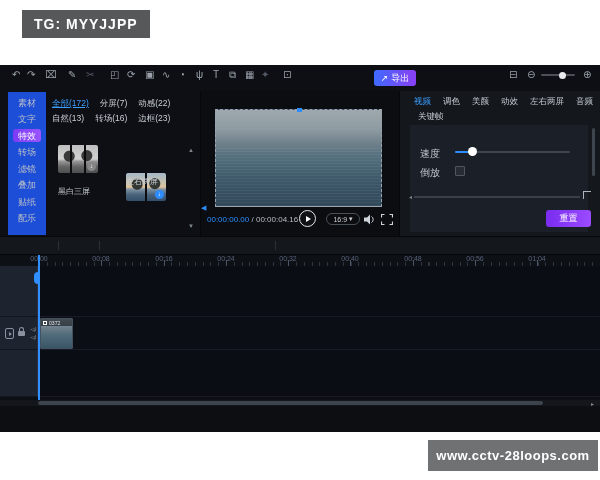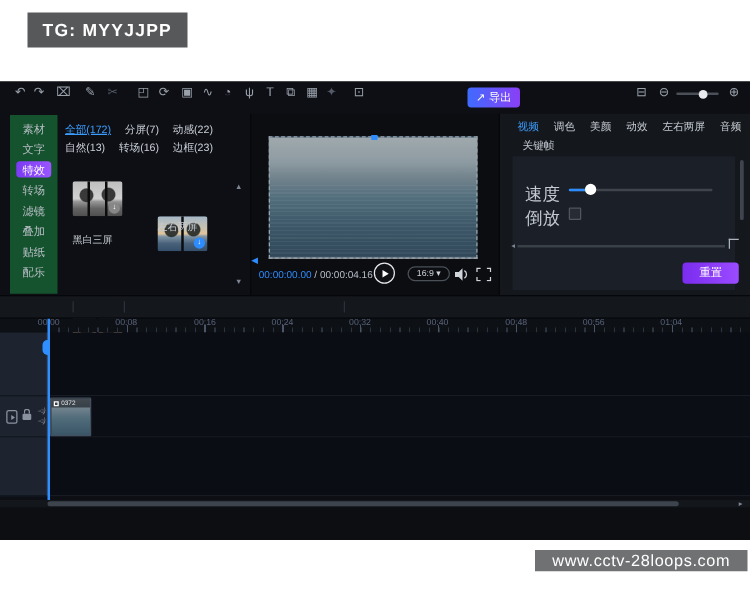--- a/index.html
+++ b/index.html
@@ -2,43 +2,43 @@
 <html><head>
 <meta charset="utf-8">
 <style>
   html,body{margin:0;padding:0}
   body{width:600px;height:480px;background:#ffffff;position:relative;overflow:hidden;
        font-family:"Liberation Sans","DejaVu Sans",sans-serif;-webkit-font-smoothing:antialiased}
   .abs{position:absolute}
   
   .tg-badge{left:22px;top:10px;padding:6px 12px;background:#57585a;color:#fff;
             font-size:14px;font-weight:bold;letter-spacing:1px}
-  .watermark{left:428px;top:440px;width:170px;height:17px;background:#707173;color:#fff;
-             font-size:13px;font-weight:normal;display:flex;align-items:center;justify-content:center;letter-spacing:.5px}
+  .watermark{left:428px;top:440px;width:170px;height:31px;background:#707173;color:#fff;
+             font-size:13px;font-weight:bold;display:flex;align-items:center;justify-content:center;letter-spacing:.5px}
   
   .app{left:0;top:65px;width:600px;height:367px;background:#0d0f14;overflow:hidden}
   .app *{box-sizing:border-box}
   
   .titlebar{left:0;top:0;width:600px;height:26px;background:#15181e;display:flex;align-items:center;padding:0 8px}
   .logo{width:15px;height:15px;border-radius:3px;background:linear-gradient(135deg,#6d4df0,#3a2e8f);
         border:1px solid #8f7bff;display:flex;align-items:center;justify-content:center}
   .logo i{display:block;width:7px;height:9px;border:1px solid #fff;border-radius:1px;
           background:linear-gradient(#0000 40%,#fff 40%,#fff 55%,#0000 55%)}
   .app-title{color:#e8eaee;font-size:11px;font-weight:bold;margin-left:6px}
   .menu-btn{margin-left:18px;width:44px;height:16px;background:#2b2f36;border-radius:3px;color:#cfd3da;
             font-size:9px;display:flex;align-items:center;justify-content:center;gap:4px}
   .export-btn{left:374px;top:5px;width:42px;height:16px;border-radius:3px;color:#fff;font-size:9px;
               background:linear-gradient(90deg,#3f6bff,#8a3ff5);display:flex;align-items:center;justify-content:center;gap:3px}
   .tb-right{right:5px;top:0;height:26px;display:flex;align-items:center;gap:9px;color:#cfd3da;font-size:10px}
   .avatar{width:14px;height:14px;border-radius:50%;background:#3f8cff;position:relative;overflow:hidden}
   .avatar:before{content:"";position:absolute;left:4.5px;top:2.5px;width:5px;height:5px;border-radius:50%;background:#eaf2ff}
   .avatar:after{content:"";position:absolute;left:2.5px;top:8.5px;width:9px;height:6px;border-radius:4px 4px 0 0;background:#eaf2ff}
   .login{font-size:9px}
   .winctl{font-size:10px;color:#cfd3da}
-  .sidebar{left:8px;top:27px;width:38px;height:143px;background:#14532d;display:flex;flex-direction:column;
+  .sidebar{left:8px;top:27px;width:38px;height:143px;background:#1d4ed8;display:flex;flex-direction:column;
            align-items:center;padding-top:4px;gap:3.5px}
   .side-item{font-size:9px;color:#b9bec7;padding:1.5px 5px;border-radius:3px;line-height:10px}
   .side-item.sel{background:linear-gradient(90deg,#7b3bf5,#9a55ff);color:#fff}
   
   .fx-cats{left:52px;top:31px;width:144px;color:#c9ced6;font-size:8.5px}
   .fx-row{display:flex;gap:11px;line-height:15px}
   .fx-cat.active{color:#3b9eff;text-decoration:underline}
   .thumb{width:40px;height:28px;border-radius:2px;position:relative;overflow:hidden;
          background:
            radial-gradient(circle at 28% 40%, rgba(35,40,38,.9) 0 5px, transparent 6px),
@@ -67,21 +67,21 @@
   .play-btn i{display:block;width:0;height:0;border-left:5px solid #fff;border-top:3.5px solid transparent;border-bottom:3.5px solid transparent;margin-left:2px}
   .ratio-pill{left:326px;top:148px;width:34px;height:12px;border:1px solid #4a5058;border-radius:7px;color:#cfd3da;
               font-size:7px;display:flex;align-items:center;justify-content:center;gap:2px}
   .p-icon{top:149px;width:12px;height:11px}
   
   .inspector{left:400px;top:26px;width:200px;height:145px;background:#14171c}
   .insp-tabs{left:414px;top:31px;display:flex;gap:12px;font-size:8.5px;color:#c4cad2}
   .insp-tab.active{color:#3b9eff}
   .keyframe{left:418px;top:46px;font-size:8.5px;color:#c4cad2}
   .insp-content{left:410px;top:60px;width:178px;height:107px;background:#1b1f27}
-  .lbl{font-size:14px;color:#c4cad2}
+  .lbl{font-size:10px;color:#c4cad2}
   .slider-track{left:455px;top:86px;width:115px;height:2px;background:#3f444d;border-radius:1px}
   .slider-fill{position:absolute;left:0;top:0;height:2px;background:#2d8cff;border-radius:1px}
   .slider-handle{position:absolute;top:-4px;width:9px;height:9px;border-radius:50%;background:#fff}
   .checkbox{left:455px;top:101px;width:10px;height:10px;border:1px solid #50565f;background:#272c34;border-radius:1px}
   .hscroll-insp{left:414px;top:131px;width:166px;height:2px;background:#3a4047}
   .scr-arrow{color:#7e8590;font-size:6px;line-height:6px}
   .corner-mark{left:583px;top:126px;width:8px;height:8px;border-left:1.5px solid #aeb4bd;border-top:1.5px solid #aeb4bd}
   .vscroll-insp{left:592px;top:63px;width:3px;height:48px;background:#3f454e;border-radius:2px}
   .reset-btn{left:546px;top:145px;width:45px;height:17px;border-radius:3px;color:#fff;font-size:9px;
              background:linear-gradient(90deg,#7a2cf0,#9b4bff);display:flex;align-items:center;justify-content:center}

